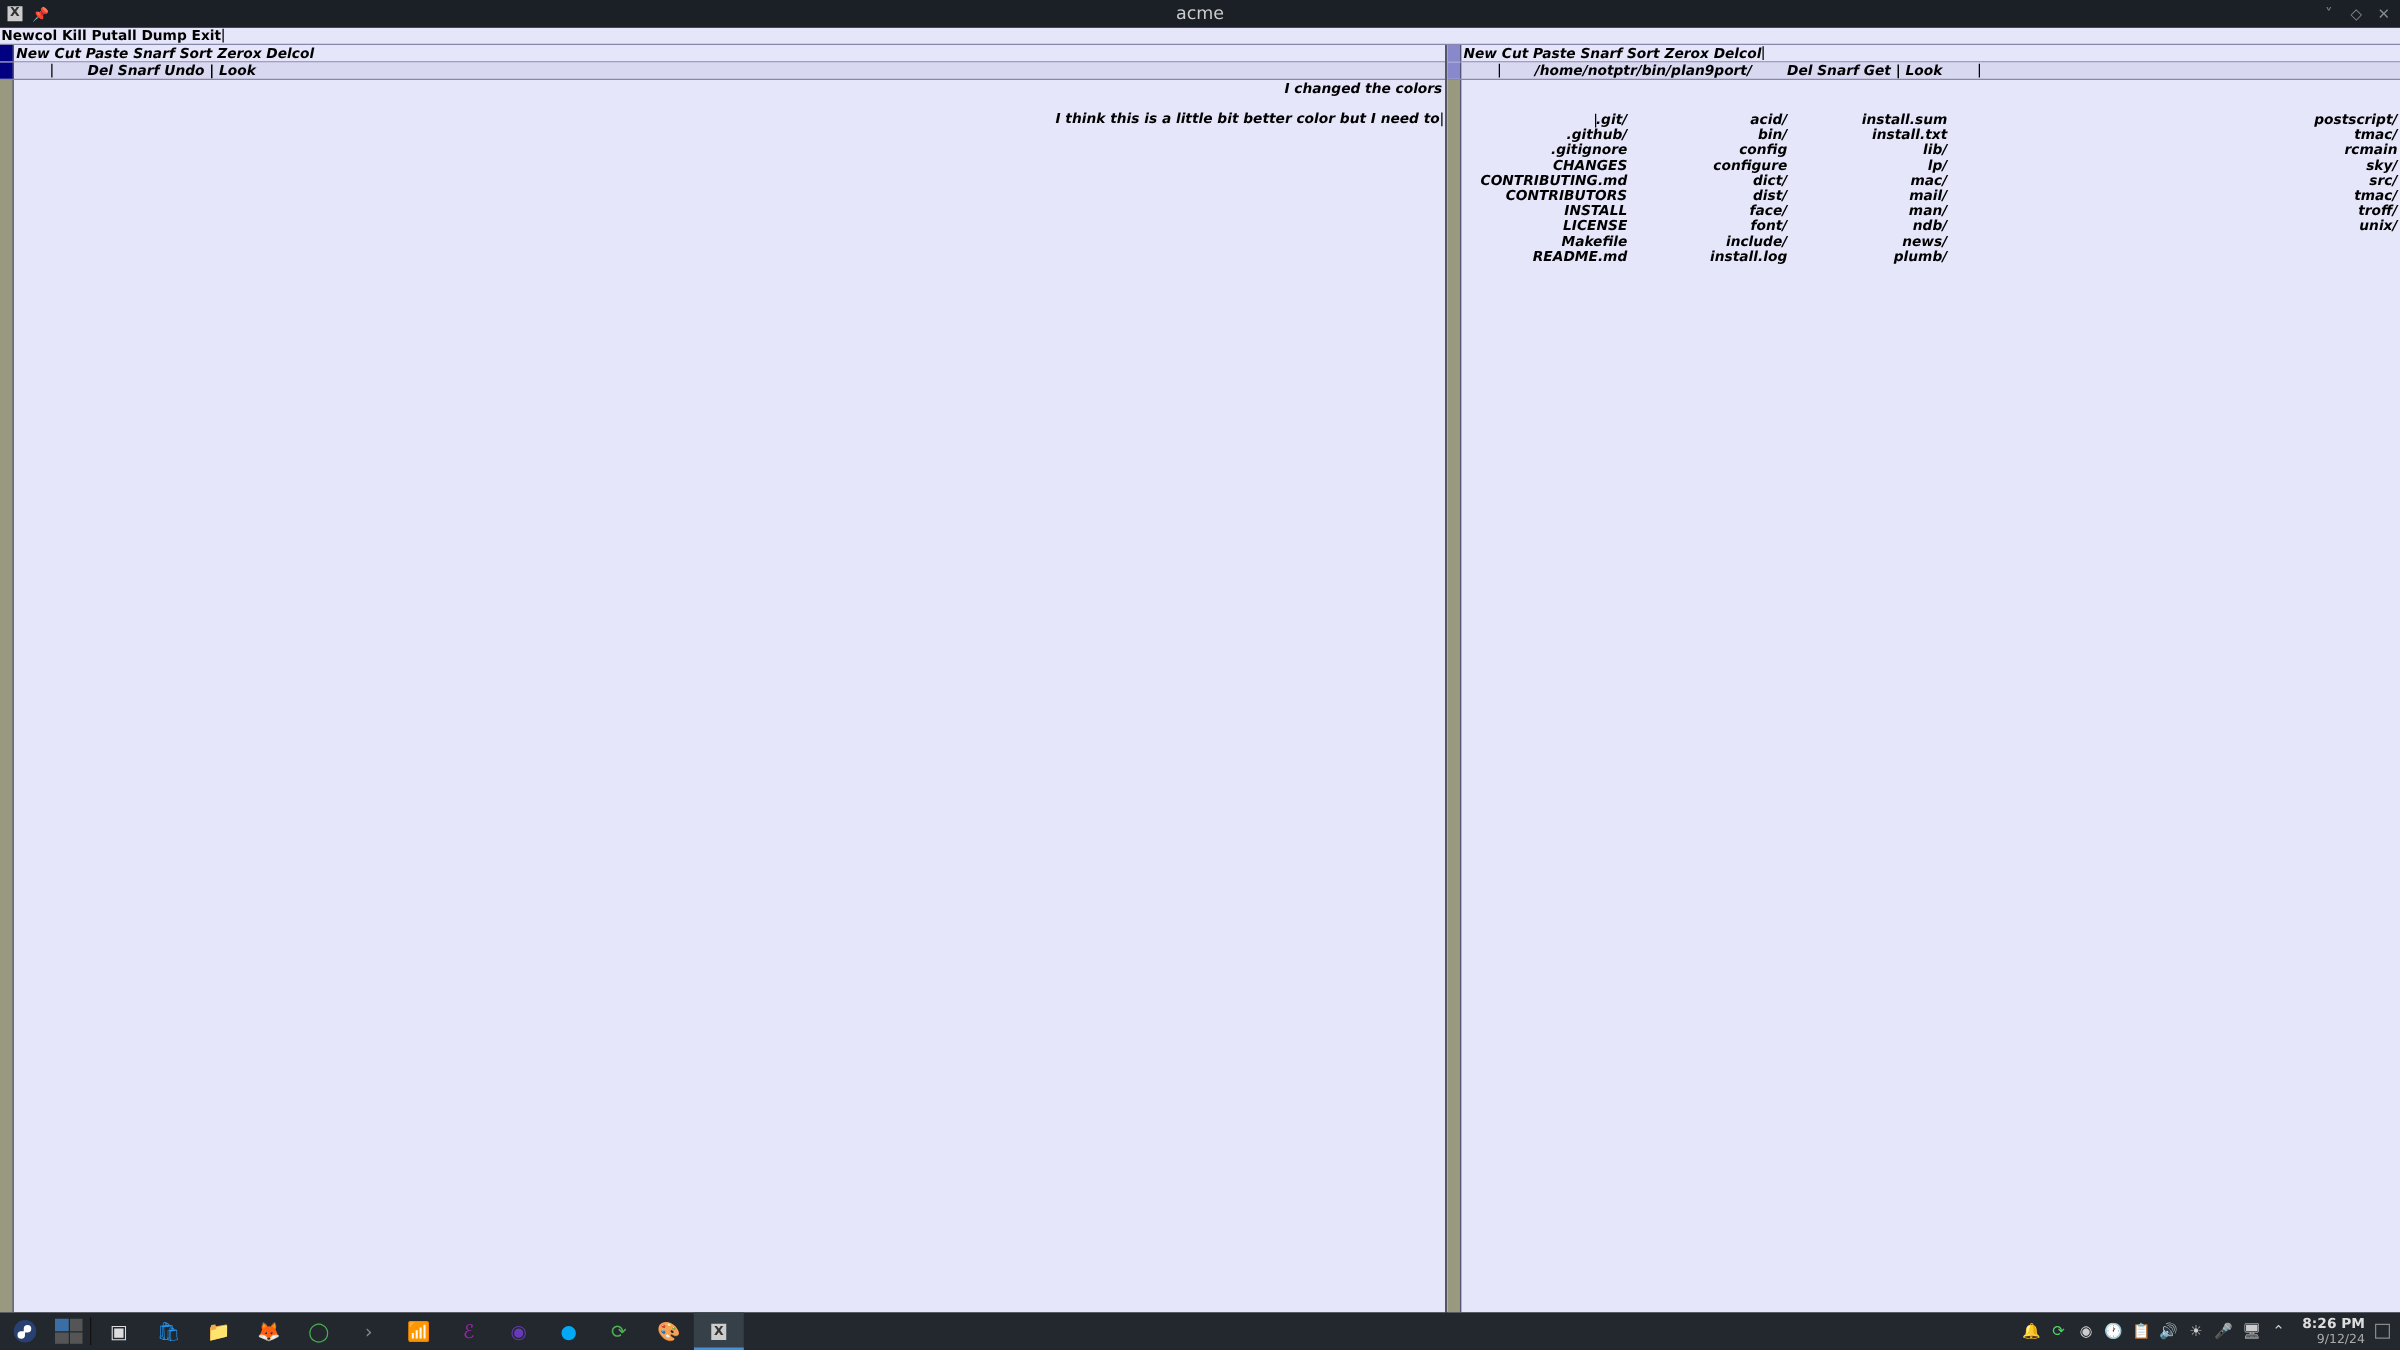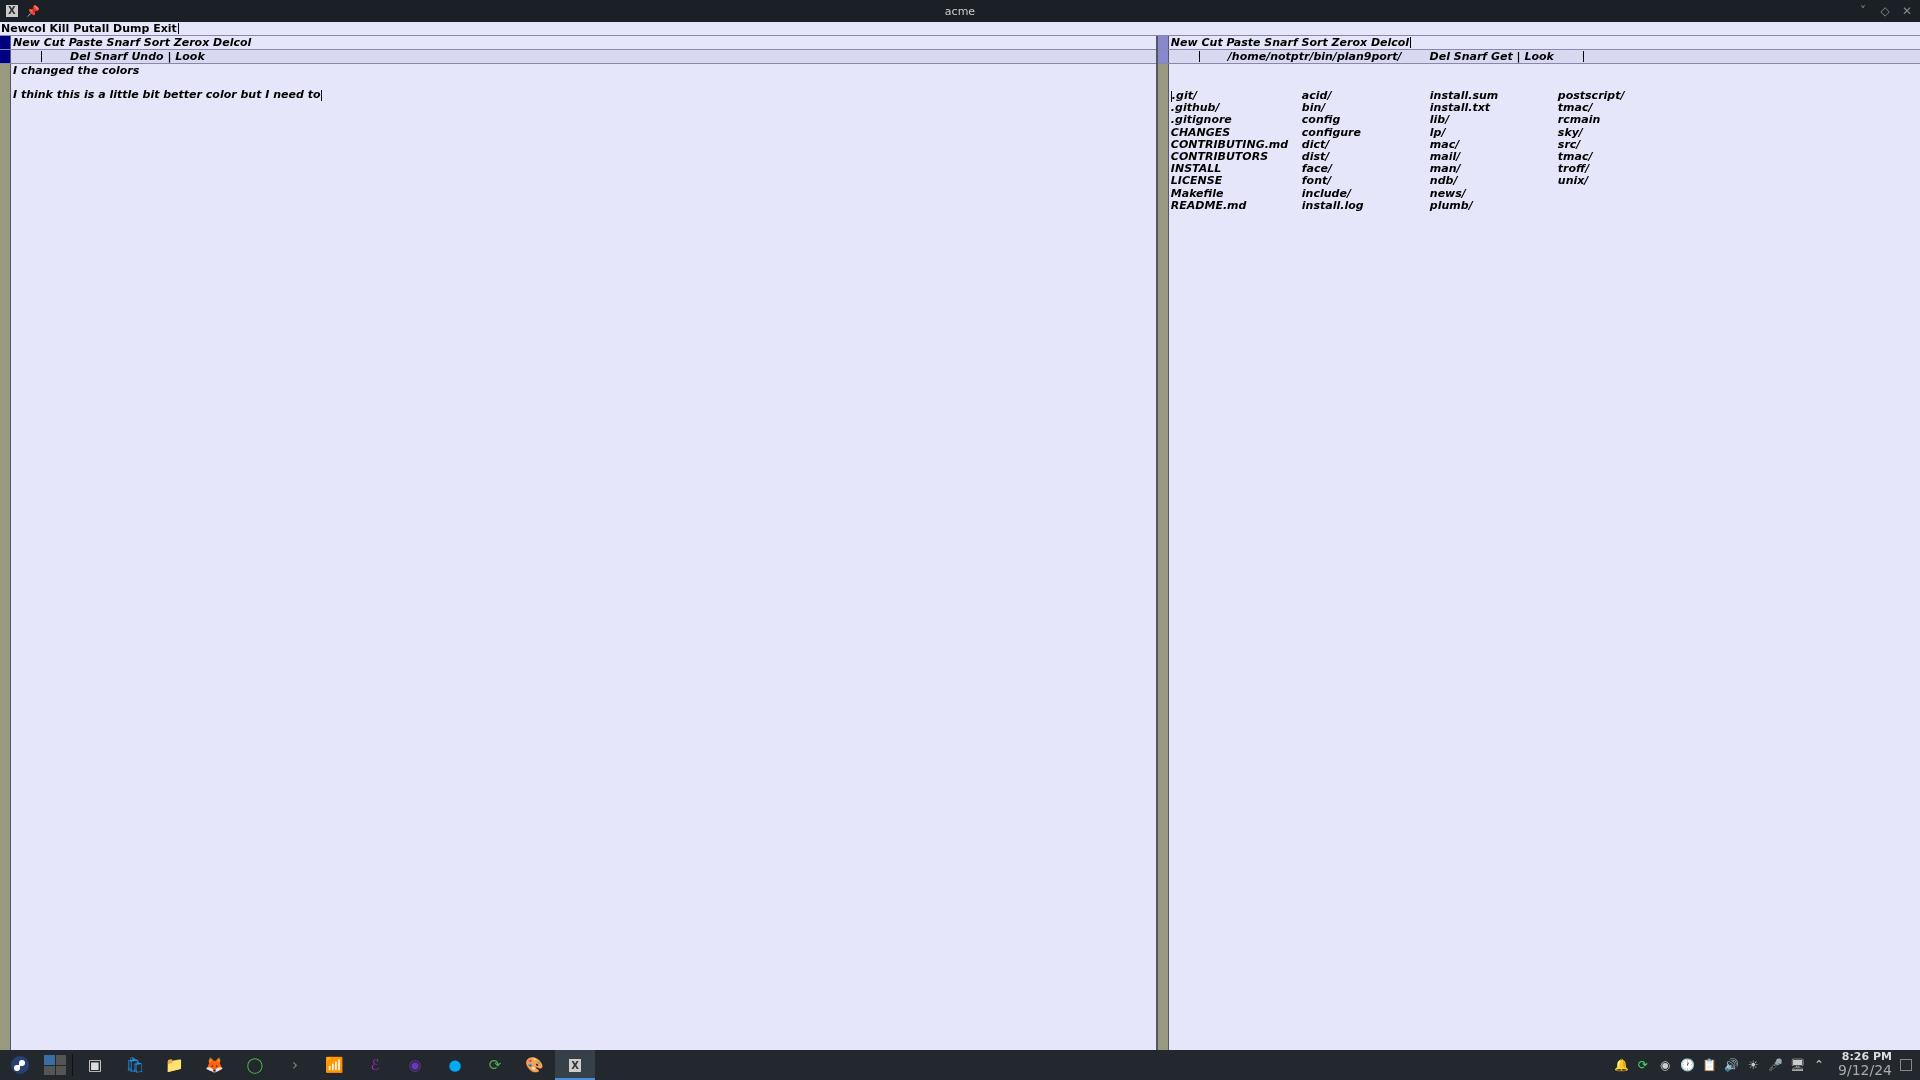--- a/index.html
+++ b/index.html
@@ -41,21 +41,21 @@
       width: 12px; height: 12px;
       display: inline-block;
       color: #999;
       font-size: 11px;
     }
     .titlebar-center {
       position: absolute;
       left: 50%;
       transform: translateX(-50%);
       color: #ccc;
-      font-size: 11px;
+      font-size: 14px;
     }
     .titlebar-right {
       margin-left: auto;
       display: flex;
       gap: 8px;
       color: #888;
       font-size: 12px;
     }
     .titlebar-btn {
       cursor: pointer;
@@ -146,20 +146,21 @@
       flex-shrink: 0;
     }
     .win-content {
       flex: 1;
       padding: 1px 2px;
       white-space: pre;
       font-family: "DejaVu Sans", sans-serif;
       font-weight: bold;
       line-height: 12px;
       overflow: hidden;
+      text-align: right;
     }
     
     
     .dir-cols {
       display: flex;
       gap: 0;
       padding: 1px 0 0 0;
     }
     .dir-col {
       display: flex;
@@ -261,21 +262,21 @@
       cursor: pointer;
       color: #ccc;
     }
     .tray-icon.green { color: #4cd964; }
     .clock {
       text-align: right;
       line-height: 1.1;
       margin-left: 4px;
     }
     .clock .time { font-size: 11px; font-weight: bold;}
-    .clock .date { font-size: 14px; color: #aaa; }
+    .clock .date { font-size: 10px; color: #aaa; }
     .tray-box {
       width: 12px;
       height: 12px;
       border: 1px solid #888;
     }
     
     svg { display: block; }
   </style>
 </head>
 <body>

